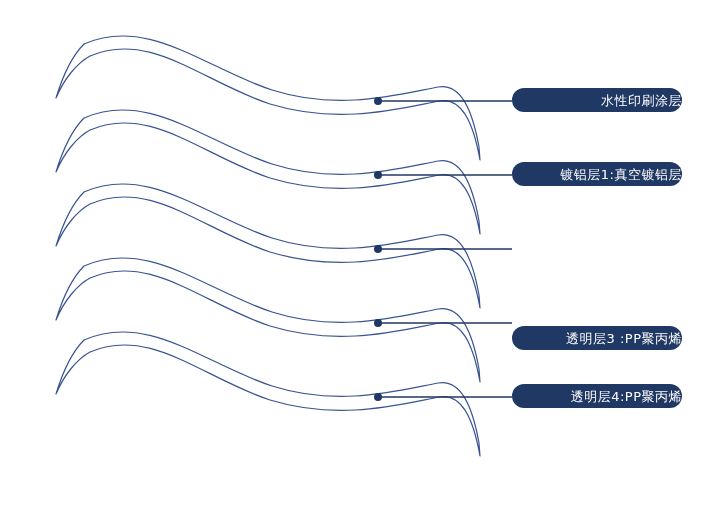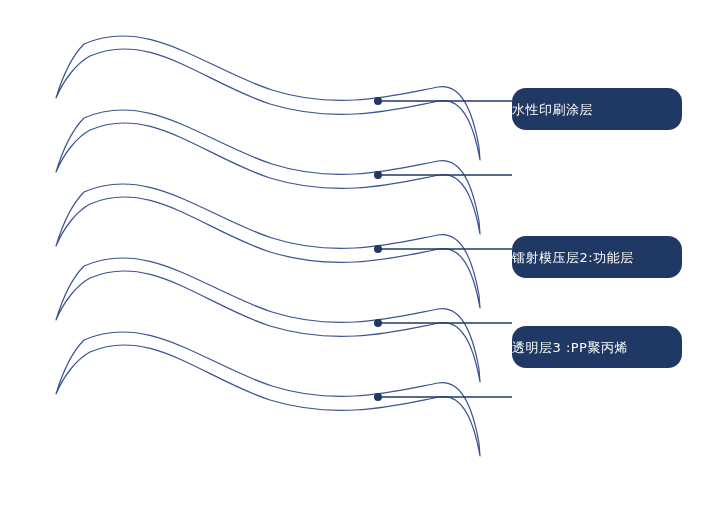--- a/index.html
+++ b/index.html
@@ -25,27 +25,27 @@
     stroke: #203864;
     stroke-width: 1.5;
   }
   .leader-dot {
     fill: #203864;
   }
   .label {
     position: absolute;
     left: 512px;
     width: 170px;
-    height: 42px;
+    height: 24px;
     border-radius: 14px;
     background: #203864;
     color: #ffffff;
     display: flex;
     align-items: center;
-    justify-content: flex-start;
+    justify-content: flex-end;
     font-size: 13px;
     line-height: 1;
     letter-spacing: 0.5px;
     white-space: nowrap;
   }
 </style>
 </head>
 <body>
 
 <div class="stage">
@@ -89,20 +89,23 @@
     </g>
     <g>
       <line class="leader-line" x1="378" y1="397" x2="512" y2="397"></line>
       <circle class="leader-dot" cx="378" cy="397" r="4"></circle>
     </g>
   </svg>
 
   <div class="label" style="top:88px">
     <span>水性印刷涂层</span>
   </div>
-  <div class="label" style="top:236px">
-    <span>镭射模压层2:功能层</span>
+  <div class="label" style="top:162px">
+    <span>镀铝层1:真空镀铝层</span>
   </div>
   <div class="label" style="top:326px">
     <span>透明层3 :PP聚丙烯</span>
+  </div>
+  <div class="label" style="top:384px">
+    <span>透明层4:PP聚丙烯</span>
   </div>
 
 </div>
 
 </body></html>

